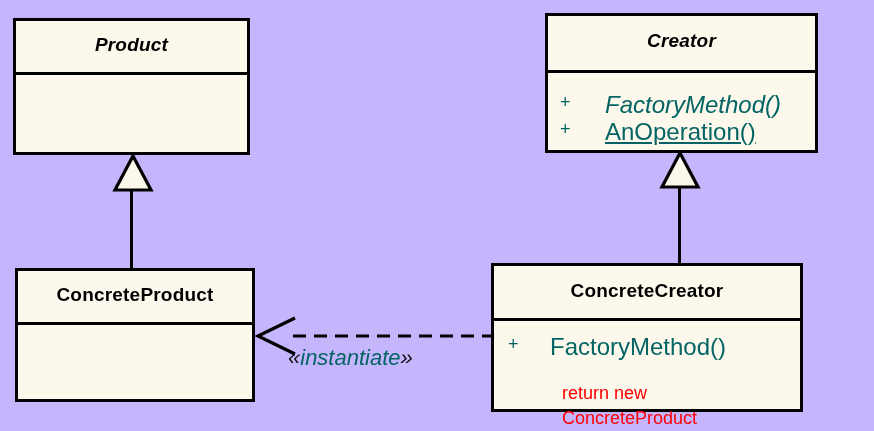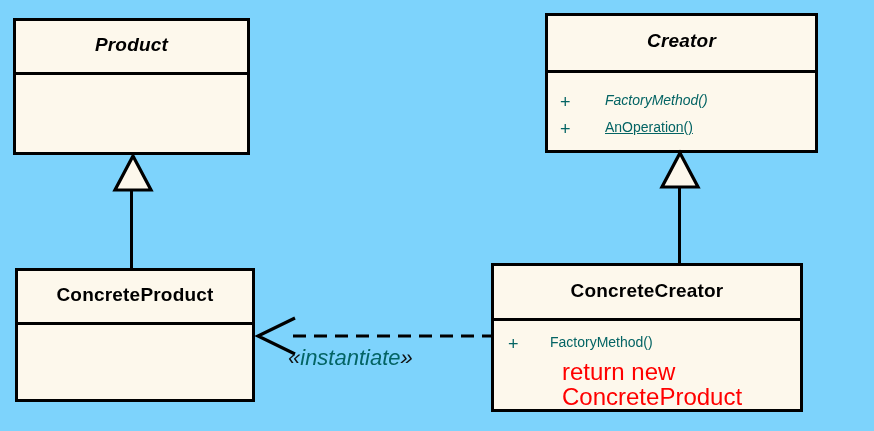--- a/index.html
+++ b/index.html
@@ -4,21 +4,21 @@
 <style>
   html, body {
     margin: 0;
     padding: 0;
     background: #ffffff;
   }
   #canvas {
     position: relative;
     width: 874px;
     height: 431px;
-    background: #7dd3fc;
+    background: #c4b5fd;
     overflow: hidden;
     font-family: "Liberation Sans", sans-serif;
   }
 
   
   .uml-class {
     position: absolute;
     box-sizing: border-box;
     background: #FDF8EC;
     border: 3px solid #000000;
@@ -45,38 +45,39 @@
   .uml-body {
     box-sizing: border-box;
     width: 100%;
     position: relative;
   }
 
   
   .member-row {
     position: absolute;
     white-space: nowrap;
-    font-size: 14px;
+    font-size: 24px;
     color: #046464;
     line-height: 1;
   }
   .member-vis {
     position: absolute;
     font-size: 18px;
     color: #046464;
     font-weight: normal;
     line-height: 1;
   }
   .member-name.italic { font-style: italic; }
   .code-line {
     position: absolute;
     white-space: nowrap;
-    font-size: 24px;
+    font-size: 18px;
     color: #FF0000;
     line-height: 1;
+    margin-top: 24px;
   }
 
   
   .conn-line {
     position: absolute;
     background: #000000;
   }
   .tri-svg {
     position: absolute;
     overflow: visible;

